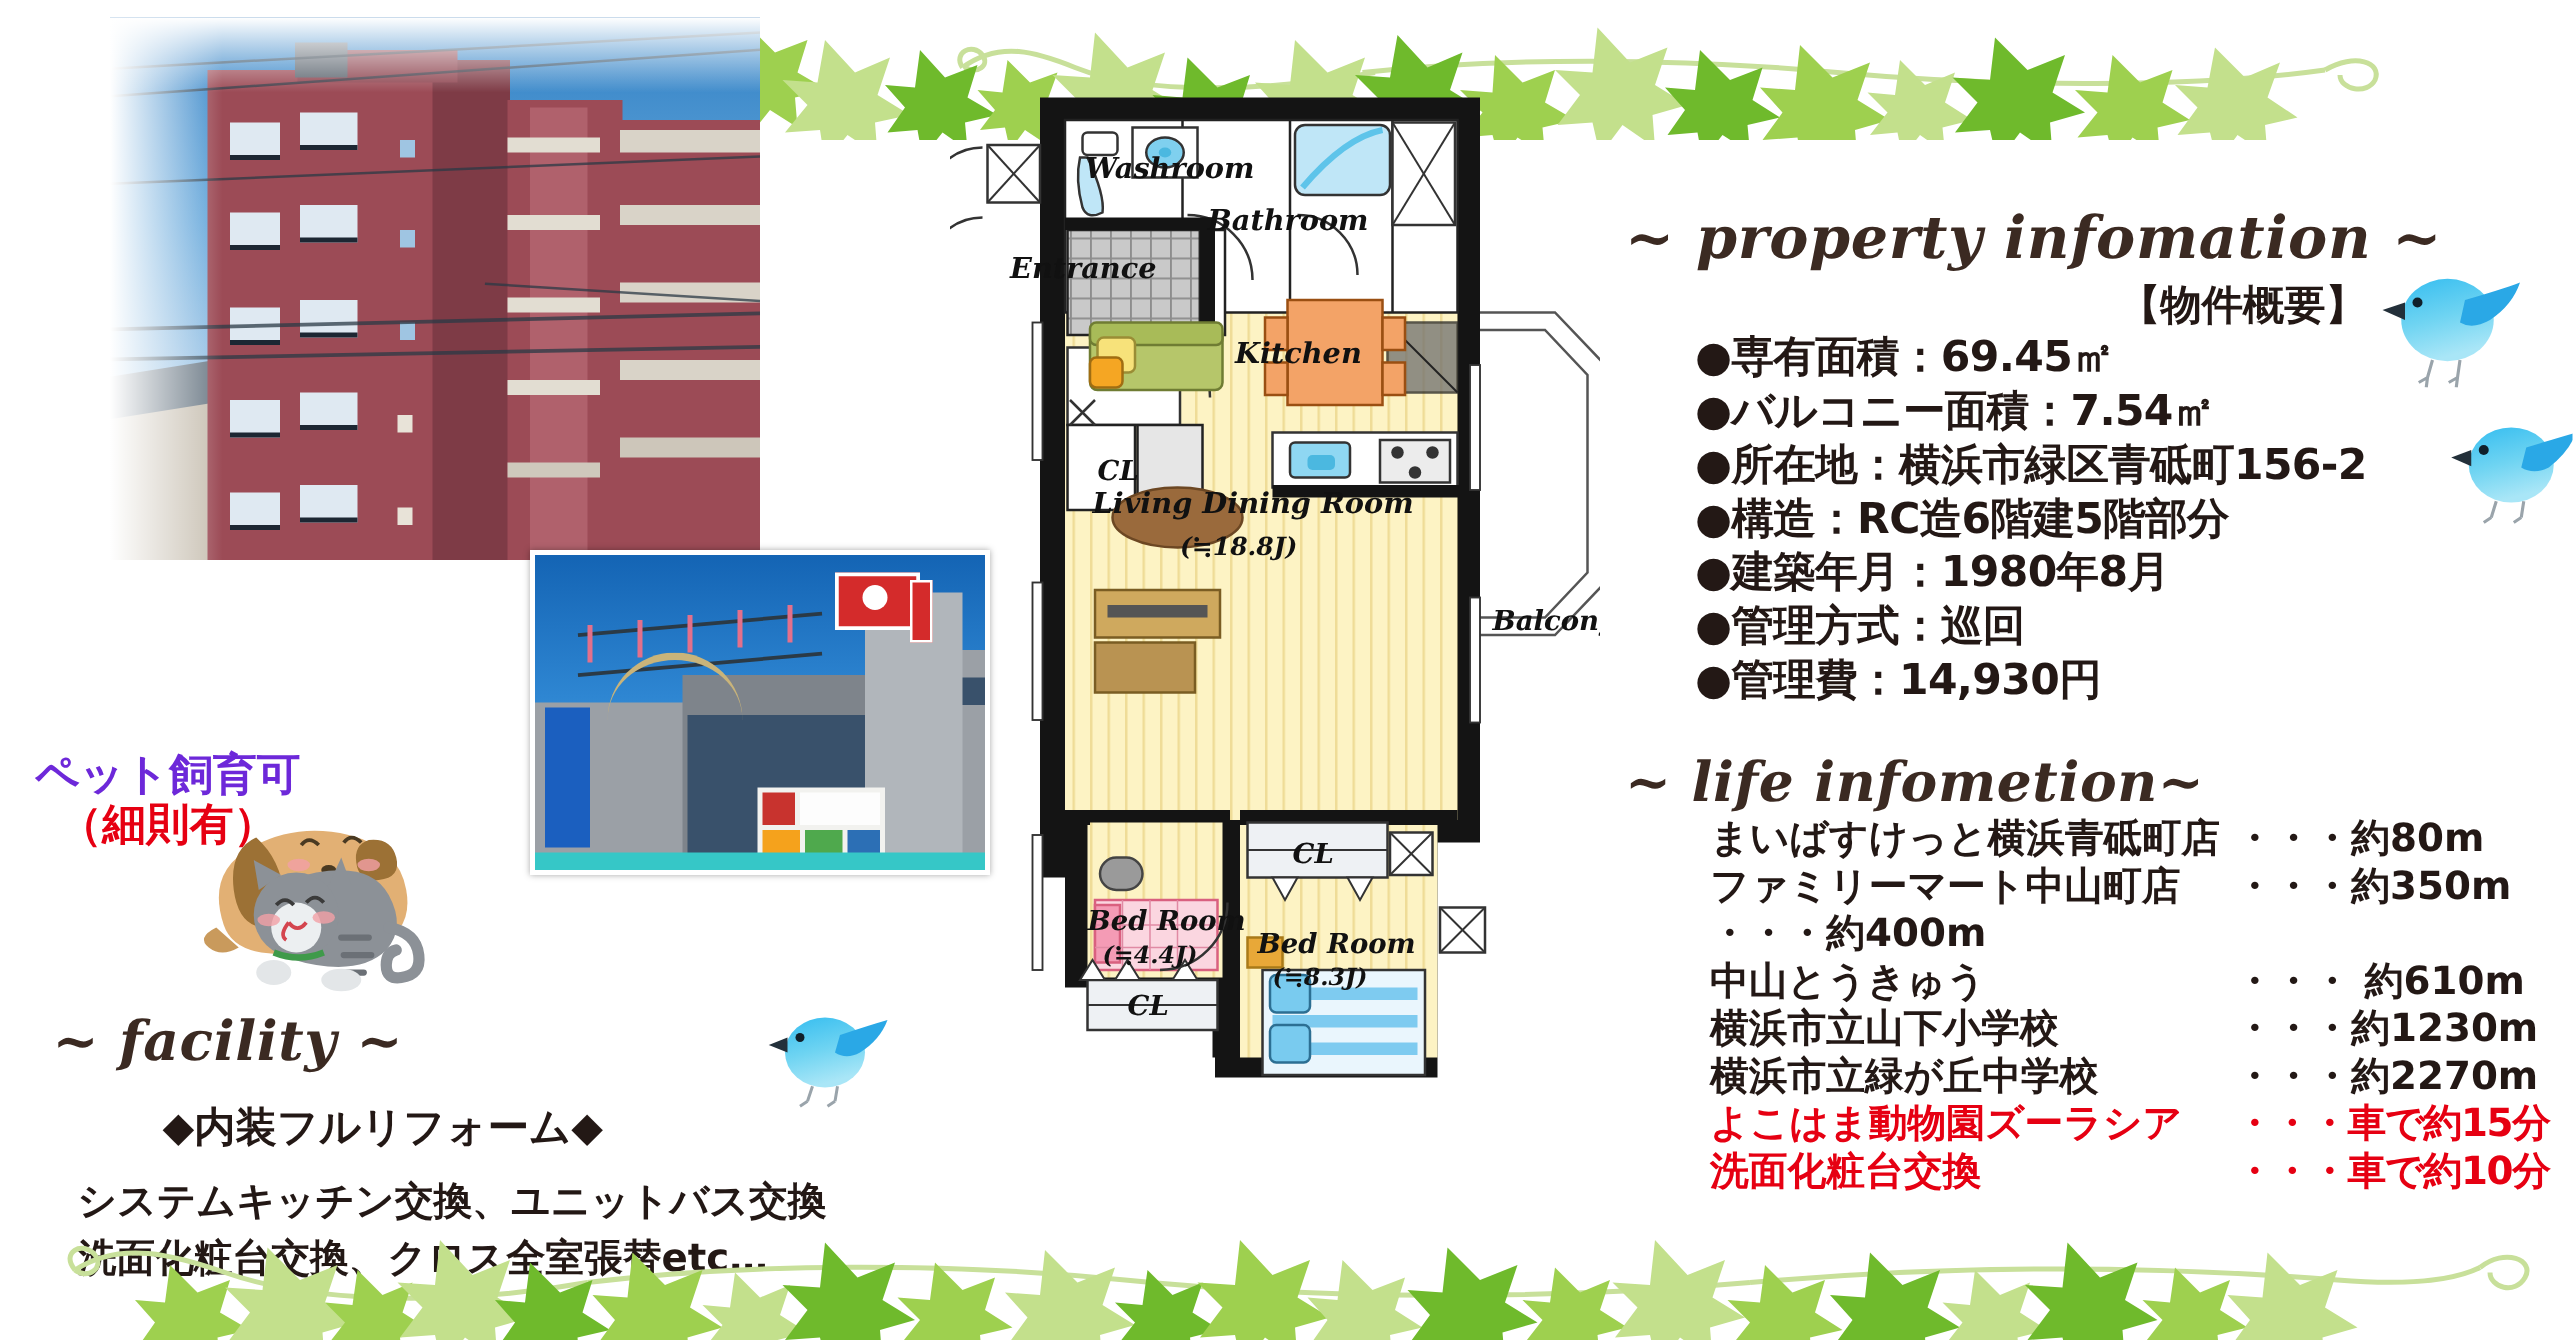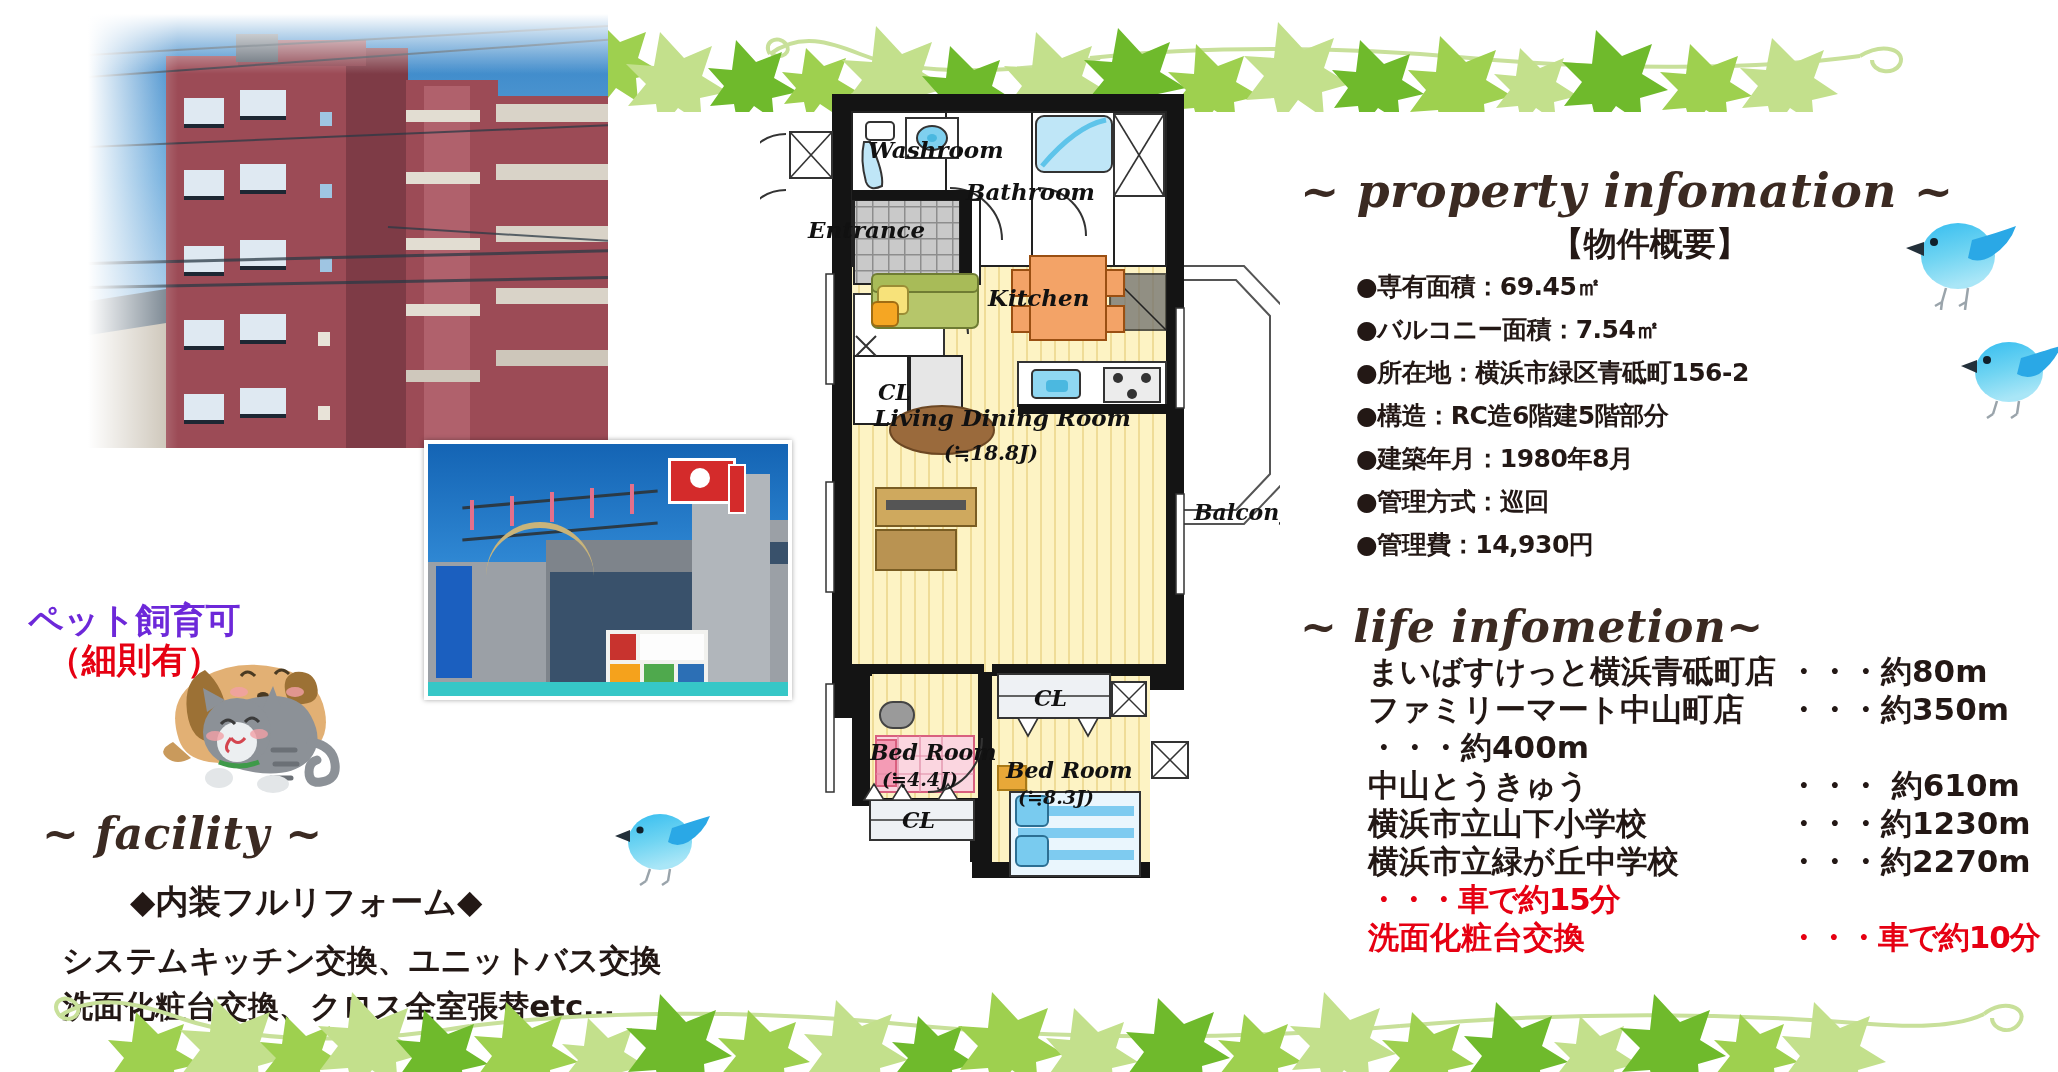--- a/index.html
+++ b/index.html
@@ -41,35 +41,35 @@
   
   .st{position:absolute;}
   .st.grey{background:#9ba0a6;}
   .st.greyd{background:#7e848b;}
   .st.glass{background:#39516b;}
   .st.redsign{background:#d42b2b;border:3px solid #fff;}
   .st.bluesign{background:#1b5fbf;}
   .st.teal{background:#36c7c7;}
 
   
-  #floorplan{left:760px;top:78px;width:520px;height:860px;}
+  #floorplan{left:760px;top:62px;width:520px;height:860px;}
 
   
   .script-head{
     font-family:"DejaVu Serif",serif;font-style:italic;font-weight:700;
     color:#3b2a22;letter-spacing:.5px;white-space:nowrap;margin-top:23px;
   }
   .jp{
     font-family:"DejaVu Sans","Liberation Sans",sans-serif;
     color:#231815;white-space:nowrap;font-weight:700;
   }
   .jp-red{color:#e8322b;}
   #prop-head{left:1300px;top:140px;font-size:47px;}
   #prop-list{left:1356px;top:222px;}
-  #prop-list .line{font-size:25px;line-height:43px;letter-spacing:-.5px;}
+  #prop-list .line{font-size:34px;line-height:43px;letter-spacing:-.5px;}
   #prop-list .hdr{font-size:33px;line-height:43px;text-align:right;}
 
   #life-head{left:1300px;top:578px;font-size:44px;}
   #life-table{left:1368px;top:652px;}
   #life-table .row{display:flex;align-items:baseline;font-size:31px;line-height:38px;white-space:nowrap;}
   #life-table .name{width:420px;}
   #life-table .dist{width:280px;text-align:left;}
   #life-table .row.hl{color:#e60012;}
   #life-table .row.hl .dist{letter-spacing:-1px;}
 
@@ -407,20 +407,21 @@
   </div>
   <div class="row jp">
     <span class="name">横浜市立山下小学校</span>
     <span class="dist">・・・約1230m</span>
   </div>
   <div class="row jp">
     <span class="name">横浜市立緑が丘中学校</span>
     <span class="dist">・・・約2270m</span>
   </div>
   <div class="row jp hl">
+    <span class="name">よこはま動物園ズーラシア</span>
     <span class="dist">・・・車で約15分</span>
   </div>
   <div class="row jp hl">
     <span class="name">洗面化粧台交換</span>
     <span class="dist">・・・車で約10分</span>
   </div>
 </div>
 
 <div class="abs" id="pet">
   <div class="jp jp-red" style="color:#6d28d9;">ペット飼育可</div>

